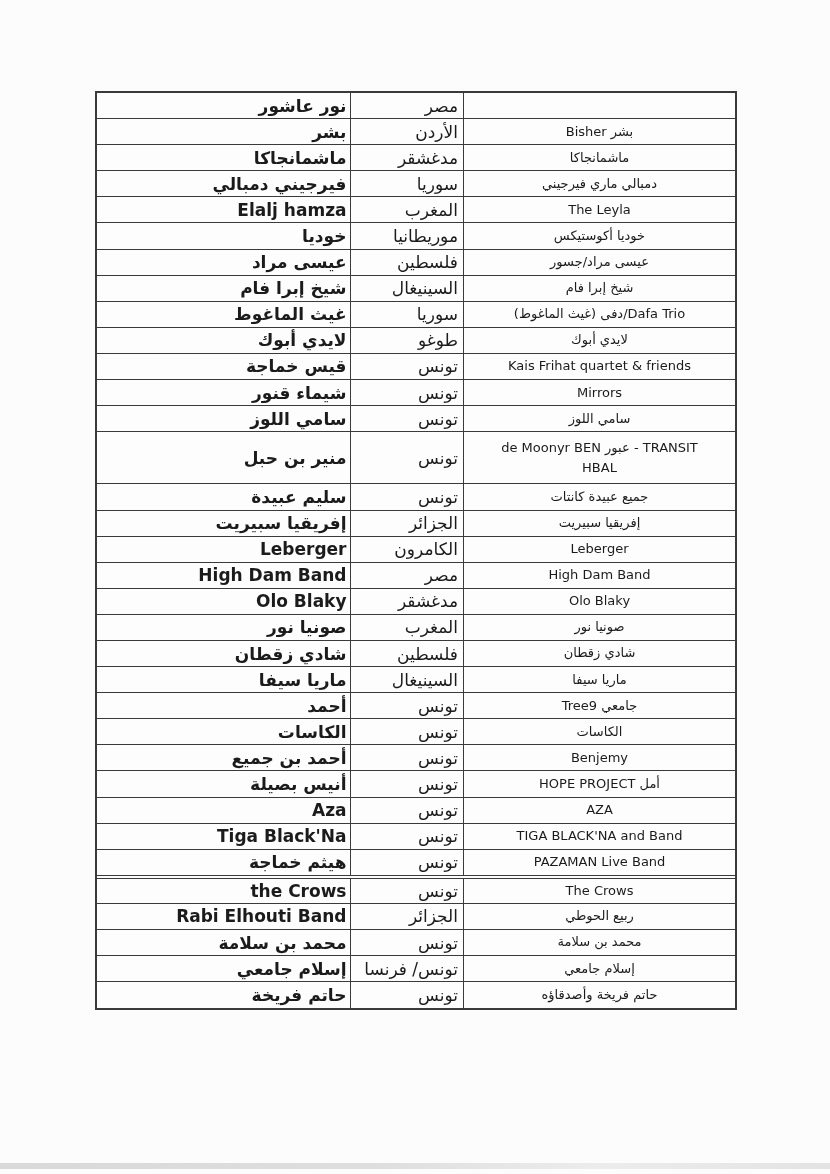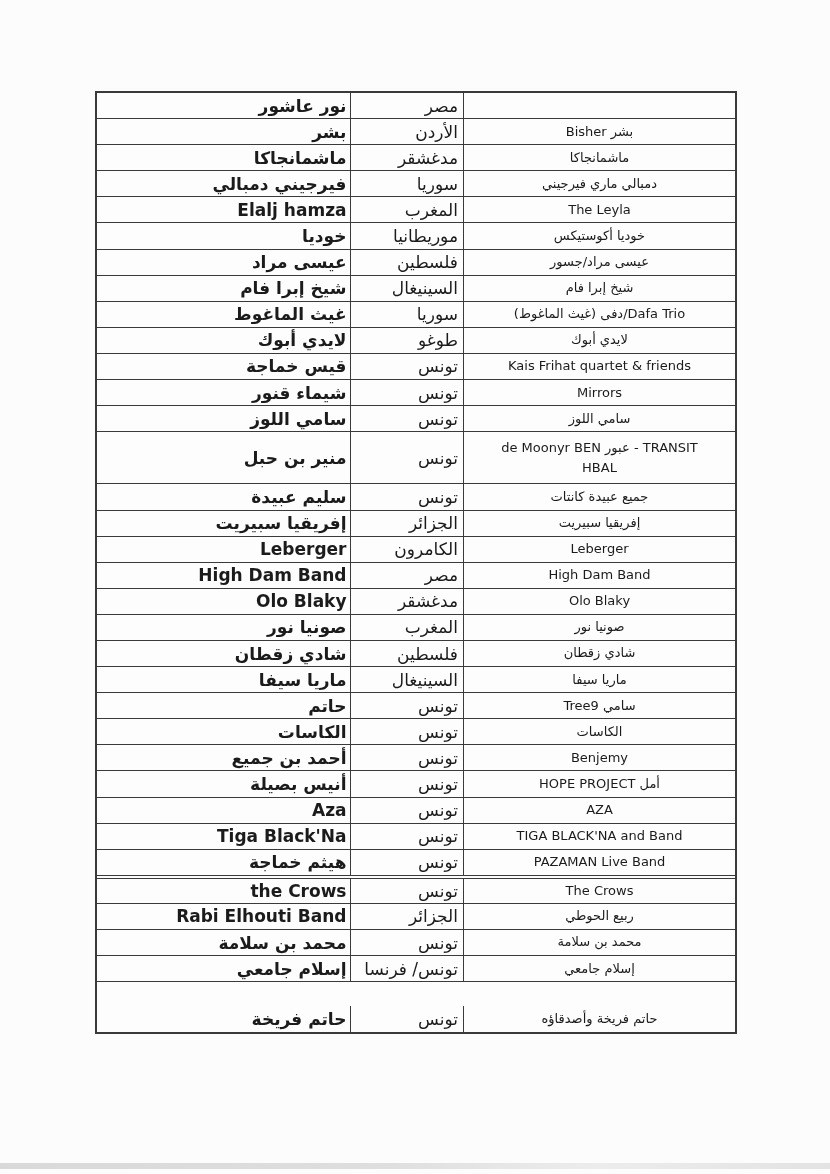--- a/index.html
+++ b/index.html
@@ -25,21 +25,21 @@
     border: 2px solid #3a3a3a;
     background: #fdfdfd;
   }
   .row {
     display: flex;
     height: 26.1px;
     box-sizing: border-box;
     border-bottom: 1.6px solid #3a3a3a;
     align-items: stretch;
   }
-  .row:last-child { border-bottom: none; margin-top: 24px; }
+  .row:last-child { border-bottom: none; }
   .row.tall { height: 52.2px; }
   .row.double-top {
     border-top: 1.6px solid #3a3a3a;
     margin-top: 2px;
   }
   .cell {
     box-sizing: border-box;
     display: flex;
     align-items: center;
     overflow: hidden;
@@ -319,27 +319,27 @@
         </div>
         <div class="cell c2">
           <span dir="rtl">السينيغال</span>
         </div>
         <div class="cell c3">
           <span dir="rtl">ماريا سيفا</span>
         </div>
       </div>
       <div class="row">
         <div class="cell c1">
-          <span dir="rtl">حاتم</span>
-        </div>
-        <div class="cell c2">
-          <span dir="rtl">تونس</span>
-        </div>
-        <div class="cell c3">
-          <span dir="rtl">سامي Tree9</span>
+          <span dir="rtl">أحمد</span>
+        </div>
+        <div class="cell c2">
+          <span dir="rtl">تونس</span>
+        </div>
+        <div class="cell c3">
+          <span dir="rtl">جامعي Tree9</span>
         </div>
       </div>
       <div class="row">
         <div class="cell c1">
           <span dir="rtl">الكاسات</span>
         </div>
         <div class="cell c2">
           <span dir="rtl">تونس</span>
         </div>
         <div class="cell c3">

